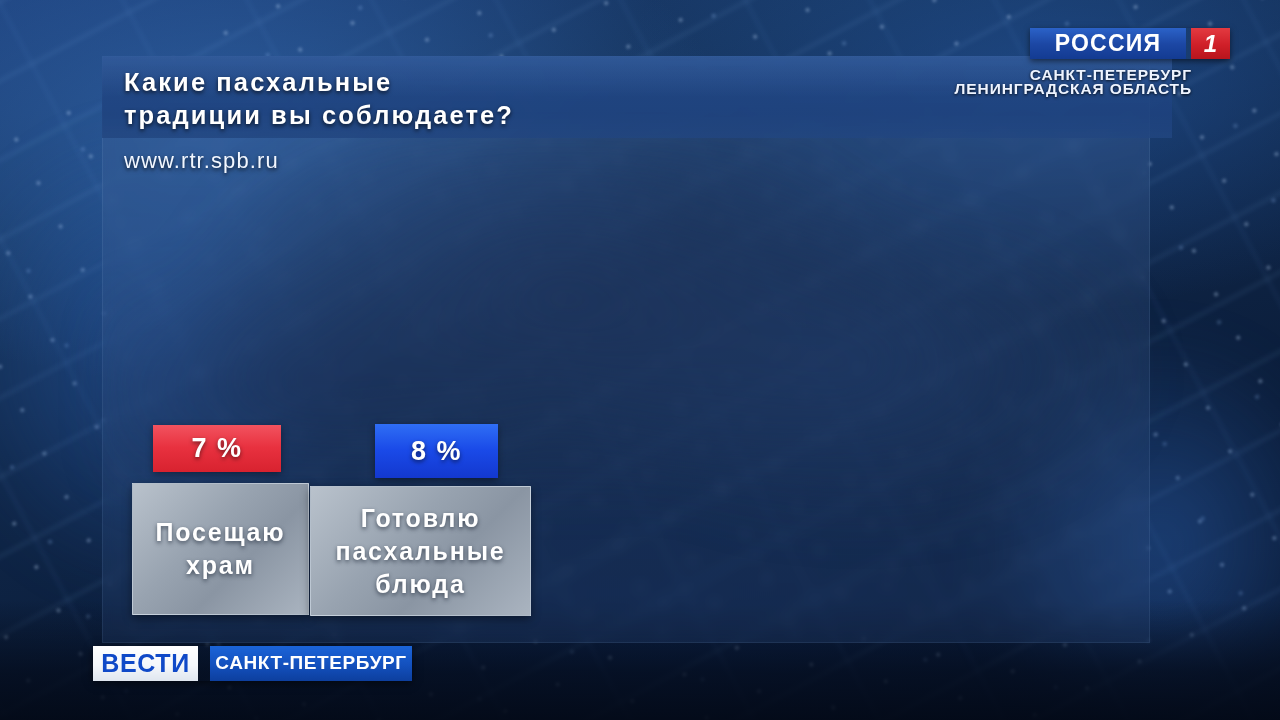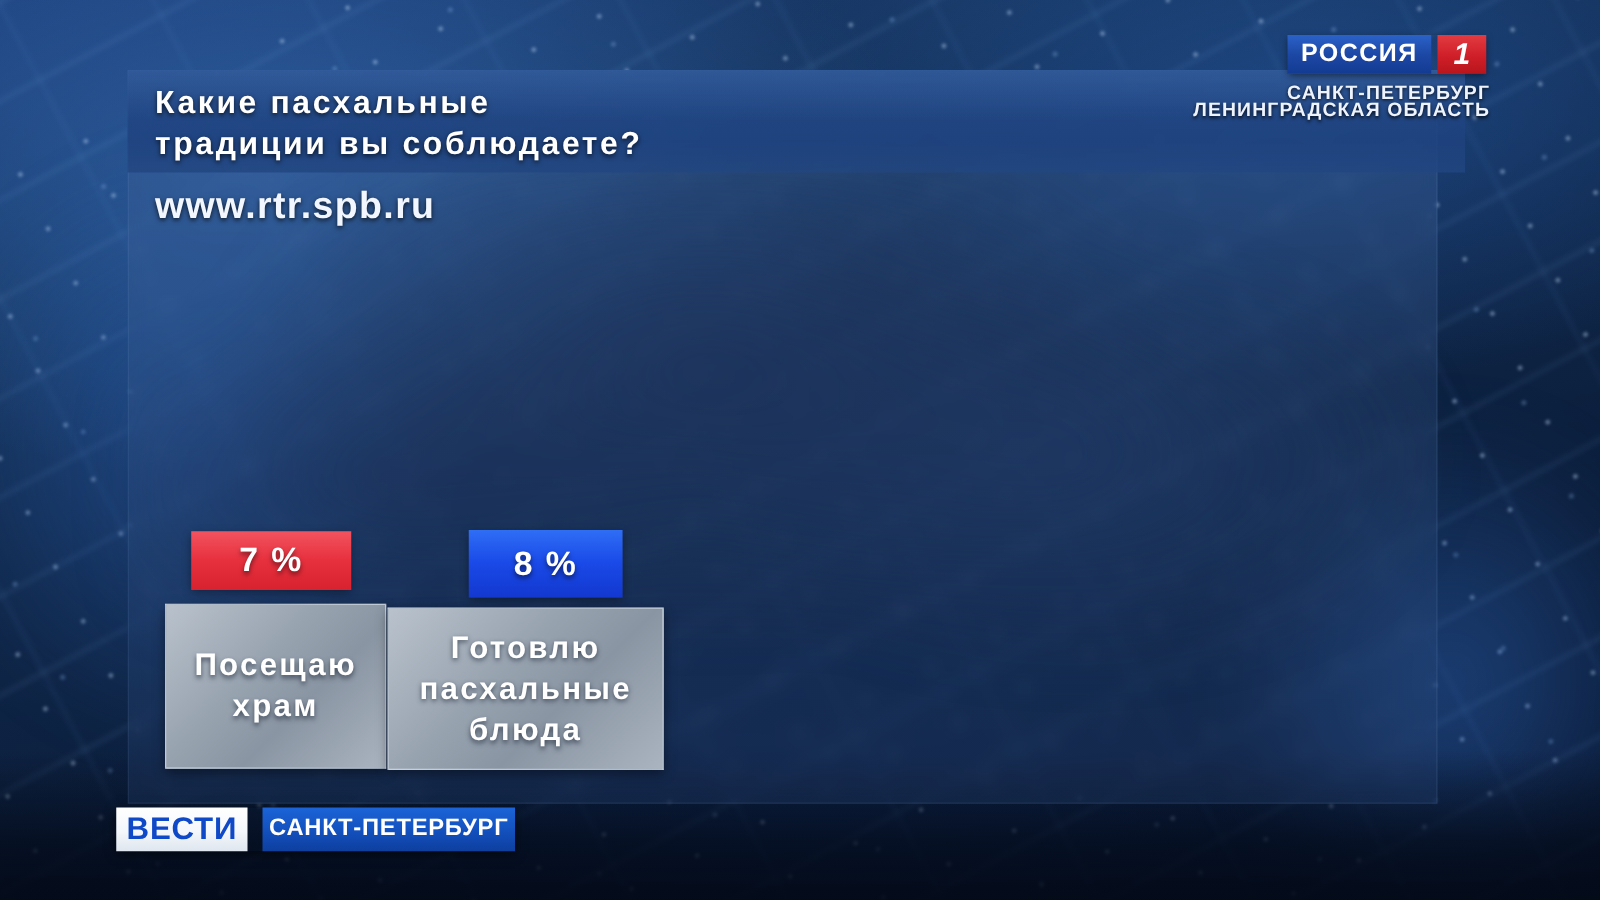--- a/index.html
+++ b/index.html
@@ -131,22 +131,22 @@
     line-height: 33px;
     text-shadow: 0 2px 4px rgba(0,0,0,.72);
     white-space: pre-line;
   }
 
   .poll-url {
     position: absolute;
     left: 22px;
     top: 92px;
     color: #f2f7ff;
-    font-size: 30px;
-    font-weight: bold;
+    font-size: 22px;
+    font-weight: normal;
     letter-spacing: 1.1px;
     text-shadow: 0 2px 4px rgba(0,0,0,.75);
   }
 
   
   .bars {
     position: absolute;
     left: 0;
     top: 0;
     width: 100%;
@@ -198,24 +198,24 @@
     top: 28px;
     display: flex;
     align-items: stretch;
     height: 31px;
     box-shadow: 0 2px 6px rgba(0,0,0,.55);
   }
   .logo-rossiya {
     display: flex;
     align-items: center;
     justify-content: center;
-    width: 115px;
+    width: 156px;
     background: linear-gradient(to bottom, #2b62c8 0%, #1c47a4 52%, #133b92 100%);
     color: #ffffff;
-    font-size: 20px;
+    font-size: 23px;
     font-weight: bold;
     letter-spacing: 1.2px;
     padding-bottom: 1px;
   }
   .logo-one {
     display: flex;
     align-items: center;
     justify-content: center;
     width: 39px;
     margin-left: 5px;

